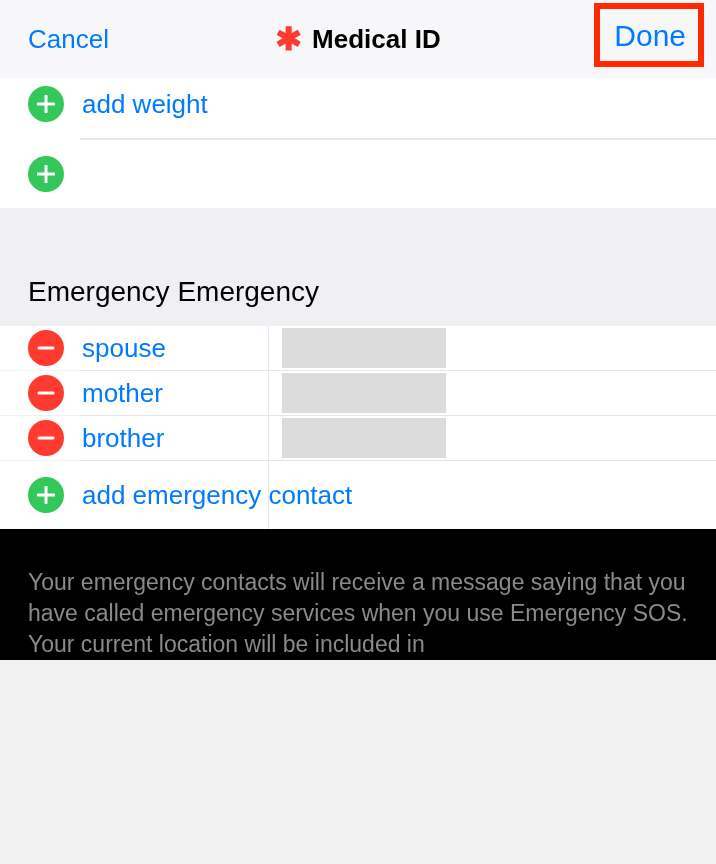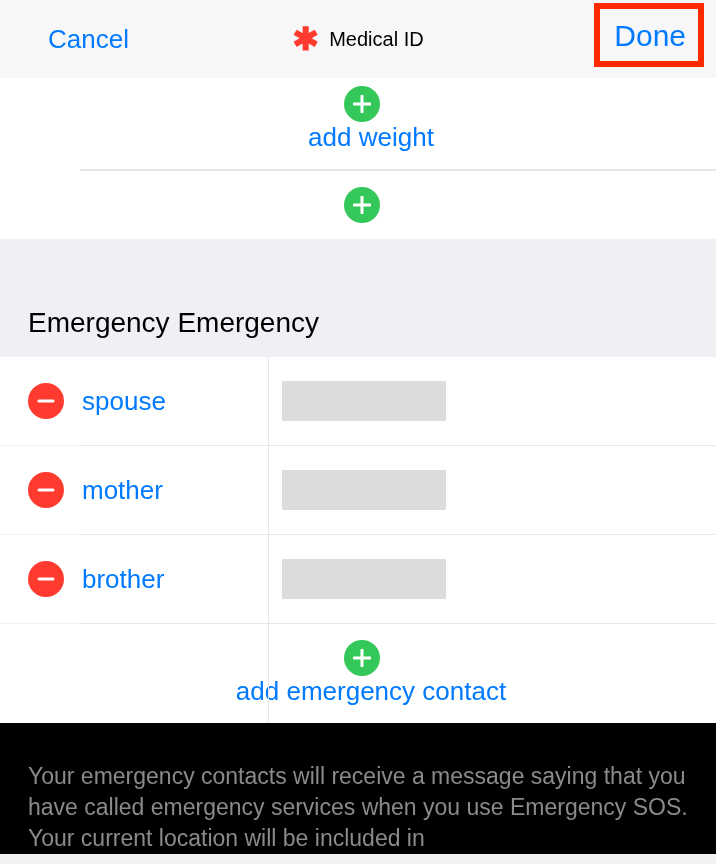--- a/index.html
+++ b/index.html
@@ -16,40 +16,39 @@
       justify-content: space-between;
       padding: 18px 28px;
       background: #f7f7f9;
       height: 78px;
     }
     .nav-cancel {
       color: #007aff;
       font-size: 26px;
       font-weight: 400;
       cursor: pointer;
-      margin-left: 20px;
     }
     .nav-title {
       display: flex;
       align-items: center;
       gap: 10px;
       position: absolute;
       left: 50%;
       transform: translateX(-50%);
     }
     .asterisk-icon {
       color: #ff3b30;
       font-size: 32px;
       font-weight: 600;
       line-height: 1;
     }
     .title-text {
       color: #000;
-      font-size: 20px;
-      font-weight: 400;
+      font-size: 26px;
+      font-weight: 700;
       text-align: center;
     }
     .nav-done-wrap {
       border: 6px solid #ff2a00;
       padding: 10px 12px 8px 14px;
       margin-right: -16px;
       margin-top: -8px;
     }
     .nav-done {
       color: #007aff;
@@ -59,21 +58,20 @@
     }
     .list-section {
       background: #fff;
     }
     .add-row {
       display: flex;
       align-items: center;
       padding: 16px 20px 16px 28px;
       background: #fff;
       cursor: pointer;
-      flex-direction: column;
     }
     .add-row.first { padding-top: 8px; }
     .plus-icon {
       width: 36px;
       height: 36px;
       border-radius: 50%;
       background: #34c759;
       display: flex;
       align-items: center;
       justify-content: center;
@@ -107,21 +105,21 @@
     .section-header {
       padding: 28px 28px 18px 28px;
       font-size: 28px;
       font-weight: 500;
       color: #000;
       background: #efeff4;
     }
     .contact-row {
       display: flex;
       align-items: center;
-      padding: 24px 28px;
+      padding: 2px 28px;
       background: #fff;
     }
     .contact-label {
       color: #007aff;
       font-size: 26px;
       margin-left: 18px;
       width: 170px;
     }
     .vertical-sep {
       width: 1px;

